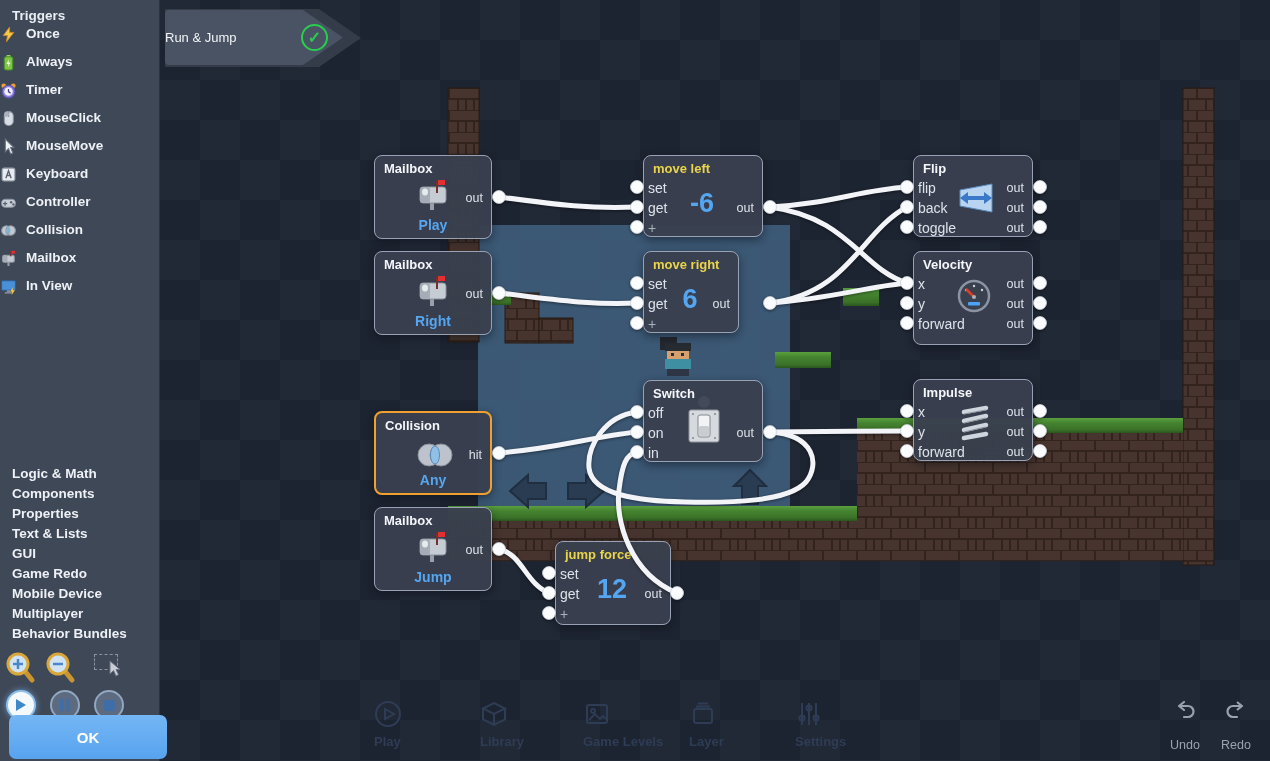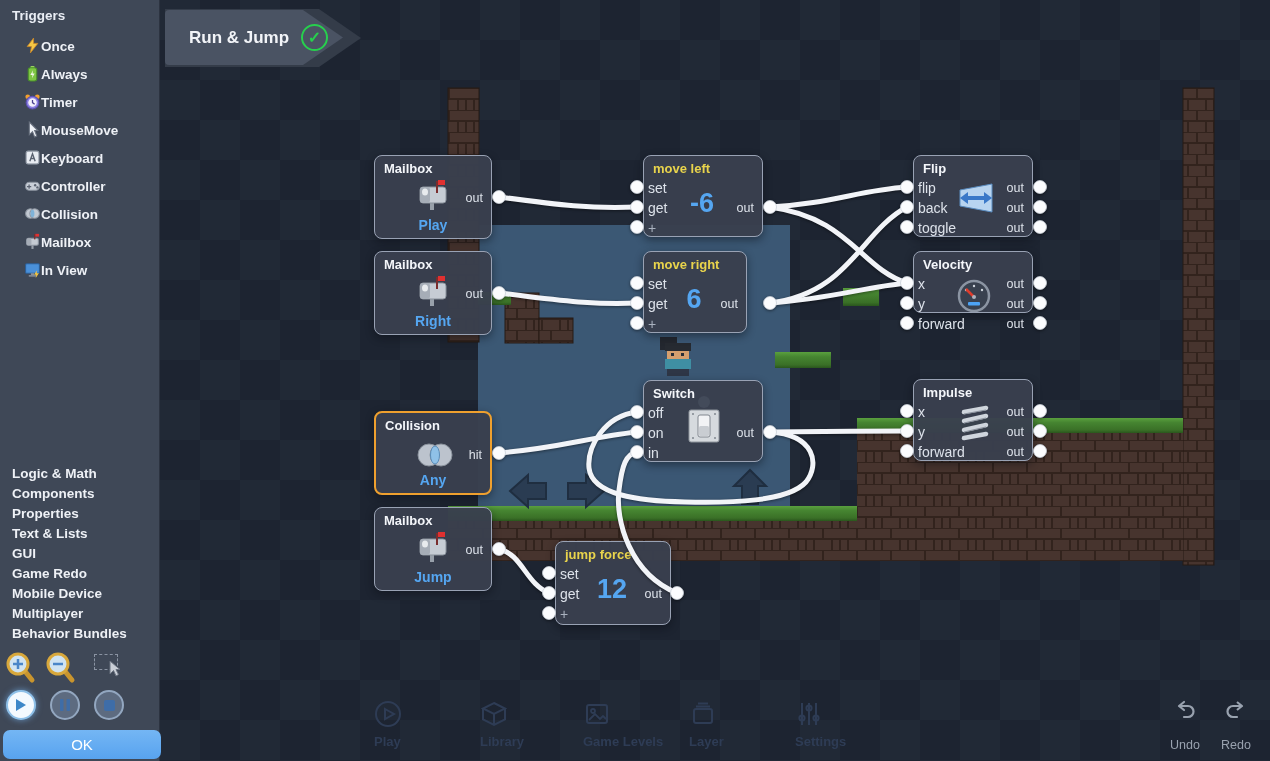--- a/index.html
+++ b/index.html
@@ -4,52 +4,52 @@
 <style>
   *{box-sizing:border-box;margin:0;padding:0}
   html,body{width:1270px;height:761px;overflow:hidden;background:#1c232e;
     font-family:"Liberation Sans",sans-serif;-webkit-font-smoothing:antialiased}
   .stage{position:relative;width:1270px;height:761px}
 
   
   .sidebar{position:absolute;left:0;top:0;width:160px;height:761px;background:#3f4857;
     border-right:1px solid #2c3340;z-index:40;color:#e9edf4}
   .sb-header{font-size:13.5px;font-weight:bold;padding:8px 0 0 12px;height:26px}
-  .trigger{display:flex;align-items:flex-end;height:28px;padding-left:24px;cursor:pointer}
+  .trigger{display:flex;align-items:flex-start;height:28px;gap:9px;cursor:pointer}
   .trigger span.lbl{font-size:13.5px;font-weight:bold;color:#eef1f6}
   .ticon{width:17px;height:17px;flex:0 0 17px}
   .cats{position:absolute;left:0;top:464px;width:160px}
   .cat{height:20px;line-height:20px;padding-left:12px;font-size:13.5px;font-weight:bold;color:#eef1f6;cursor:pointer}
   .tools{position:absolute;left:0;top:650px;width:160px;height:40px}
   .tool{position:absolute;top:2px;cursor:pointer}
   .marquee{position:absolute;left:94px;top:4px;width:24px;height:16px;border:1.5px dashed #8a93a2}
   .marquee svg{position:absolute;left:12px;top:6px}
   .playback{position:absolute;left:0;top:690px;width:160px;height:34px}
   .pb{position:absolute;top:0;width:30px;height:30px;border-radius:50%;display:flex;
     align-items:center;justify-content:center;cursor:pointer}
   .pb.play{background:#f4f9fe;border:2px solid #8fc0e8;box-shadow:0 0 6px rgba(120,180,240,.7)}
   .pb.pause,.pb.stop{background:#5d6b80;border:2px solid #93a7c0}
-  .okbtn{position:absolute;left:3px;bottom:2px;width:158px;height:29px;border-radius:7px;
-    background:linear-gradient(#74b6f4,#58a3ef);color:#fff;font-size:15px;font-weight:normal;
+  .okbtn{position:absolute;left:9px;bottom:2px;width:158px;height:44px;border-radius:7px;
+    background:linear-gradient(#74b6f4,#58a3ef);color:#fff;font-size:15px;font-weight:bold;
     display:flex;align-items:center;justify-content:center;cursor:pointer}
 
   
   .canvas{position:absolute;left:160px;top:0;width:1110px;height:761px;
     background:repeating-conic-gradient(#1d2431 0% 25%, #212936 0% 50%) 0 0 / 80px 80px}
   .bgsvg,.wiresvg{position:absolute;left:0;top:0;pointer-events:none}
   .wiresvg{z-index:20;filter:drop-shadow(0 1.5px 1.5px rgba(0,0,0,.45))}
   .bgsvg{z-index:1}
 
   
   .tabshadow{position:absolute;left:5px;top:9px;width:196px;height:58px;background:#343c49;z-index:6;
     clip-path:polygon(0 0,calc(100% - 42px) 0,100% 50%,calc(100% - 42px) 100%,0 100%)}
   .tab{position:absolute;left:5px;top:10px;width:178px;height:55px;background:#4a5363;z-index:7;
     clip-path:polygon(0 0,calc(100% - 40px) 0,100% 50%,calc(100% - 40px) 100%,0 100%);
     display:flex;align-items:center;cursor:pointer;border-radius:4px}
-  .tab .tlabel{color:#f2f4f8;font-size:17px;font-weight:bold;margin-left:24px}
+  .tab .tlabel{color:#f2f4f8;font-size:13px;font-weight:normal;}
   .tab .tcheck{position:absolute;left:136px;top:14px;width:27px;height:27px;border-radius:50%;
     border:2.5px solid #27cf4d;color:#27cf4d;font-size:16px;font-weight:bold;
     display:flex;align-items:center;justify-content:center}
 
   
   .node{position:absolute;background:rgba(57,64,78,.96);border:1.5px solid #99a2b4;border-radius:8px;
     box-shadow:0 3px 9px rgba(8,12,18,.45);z-index:10;color:#e4e9f0;cursor:pointer}
   .node.selected{border:2px solid #efa02e}
   .ntitle{position:absolute;left:9px;top:5px;font-size:13px;font-weight:bold;color:#f4f6fa;white-space:nowrap}
   .ntitle.yellow{color:#e9d44c}
@@ -179,21 +179,21 @@
 
     <div class="node" style="left:483px;top:155px;width:120px;height:82px">
       <span class="ntitle yellow">move left</span>
       <span class="pl" style="top:24px">set</span>
       <span class="pl" style="top:44px">get</span>
       <span class="pl plus" style="top:64px">+</span>
       <span class="nvalue">-6</span>
       <span class="pr" style="top:44px">out</span>
     </div>
 
-    <div class="node" style="left:483px;top:251px;width:104px;height:82px">
+    <div class="node" style="left:483px;top:251px;width:96px;height:82px">
       <span class="ntitle yellow">move right</span>
       <span class="pl" style="top:24px">set</span>
       <span class="pl" style="top:44px">get</span>
       <span class="pl plus" style="top:64px">+</span>
       <span class="nvalue">6</span>
       <span class="pr" style="top:44px">out</span>
     </div>
 
     <div class="node" style="left:483px;top:380px;width:120px;height:82px">
       <span class="ntitle">Switch</span>
@@ -231,21 +231,21 @@
         <polygon points="4,7 36,1 36,29 4,23" fill="#b8d4f0" stroke="#5a8cc0"></polygon>
         <path d="M10 15 H30" stroke="#3a78c8" stroke-width="4" fill="none"></path>
         <polygon points="12,9 4,15 12,21" fill="#3a78c8"></polygon>
         <polygon points="28,9 36,15 28,21" fill="#3a78c8"></polygon>
       </svg>
       <span class="pr" style="top:24px">out</span>
       <span class="pr" style="top:44px">out</span>
       <span class="pr" style="top:64px">out</span>
     </div>
 
-    <div class="node" style="left:753px;top:251px;width:120px;height:62px">
+    <div class="node" style="left:753px;top:251px;width:120px;height:94px">
       <span class="ntitle">Velocity</span>
       <span class="pl" style="top:24px">x</span>
       <span class="pl" style="top:44px">y</span>
       <span class="pl" style="top:64px">forward</span>
       <svg class="nicon" style="left:43px;top:27px" width="34" height="34" viewBox="0 0 34 34">
         <circle cx="17" cy="17" r="15" fill="#39414f" stroke="#8b94a2" stroke-width="2.5"></circle>
         <circle cx="9" cy="11" r="1.2" fill="#cfd5dd"></circle>
           <circle cx="17" cy="7" r="1.2" fill="#cfd5dd"></circle>
         <circle cx="25" cy="11" r="1.2" fill="#cfd5dd"></circle>
         <path d="M17 18 L9 10" stroke="#e03c2c" stroke-width="2.5"></path>
@@ -422,20 +422,28 @@
         <circle cx="3.5" cy="3.5" r="2.2" fill="#f0a030"></circle>
           <circle cx="12.5" cy="3.5" r="2.2" fill="#f0a030"></circle>
         <circle cx="8" cy="9" r="6" fill="#8a7ee0" stroke="#5a4fb0"></circle>
         <circle cx="8" cy="9" r="4" fill="#f3f0fc"></circle>
         <path d="M8 6.5 V9 L10 10.5" stroke="#4a4090" stroke-width="1.2" fill="none"></path>
       </svg>
         <span class="lbl">Timer</span>
     </div>
     <div class="trigger">
       <svg class="ticon" viewBox="0 0 16 16">
+        <rect x="4" y="1.5" width="8.5" height="13" rx="4" fill="#d8dde5" stroke="#8a929e"></rect>
+        <line x1="8.2" y1="1.5" x2="8.2" y2="6.5" stroke="#8a929e"></line>
+        <rect x="4" y="1.5" width="4.2" height="5" rx="2" fill="#aab2bd"></rect>
+      </svg>
+        <span class="lbl">MouseClick</span>
+    </div>
+    <div class="trigger">
+      <svg class="ticon" viewBox="0 0 16 16">
         <polygon points="5,1 5,13 8,10 10,15 12,14 10,9 13,9" fill="#eef1f6" stroke="#6a7280"></polygon>
       </svg>
         <span class="lbl">MouseMove</span>
     </div>
     <div class="trigger">
       <svg class="ticon" viewBox="0 0 16 16">
         <rect x="2" y="2" width="12" height="12" rx="2" fill="#e8ecf2" stroke="#9aa2ae"></rect>
         <path d="M5.5 11.5 L8 4.5 L10.5 11.5 M6.5 9 H9.5" stroke="#5a6270" stroke-width="1.3" fill="none"></path>
       </svg>
         <span class="lbl">Keyboard</span>

